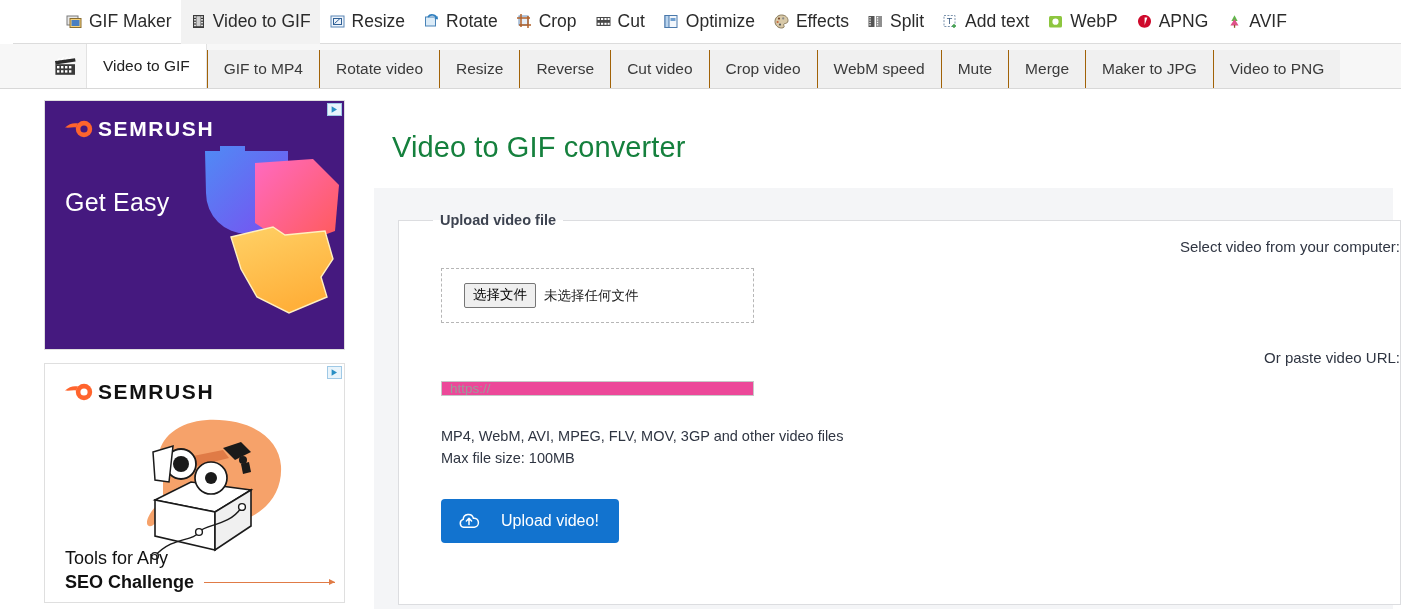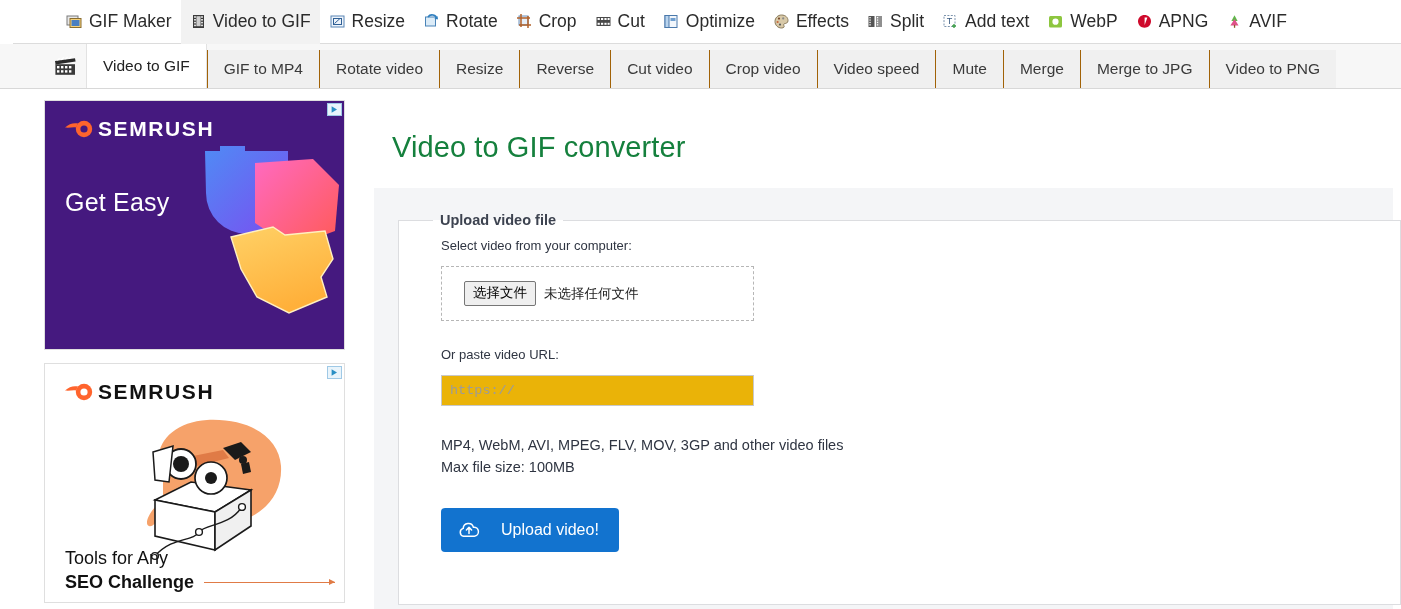--- a/index.html
+++ b/index.html
@@ -128,40 +128,40 @@
   fieldset.upload {
     margin: 16px; width: 1003px; height: 393px;
     border: 1px solid #dcdde0; background: #ffffff;
     padding: 0 0 0 0;
   }
   fieldset.upload legend {
     margin-left: 34px; padding: 0 7px;
     font-size: 14.5px; font-weight: bold; color: #3d4350;
   }
   .fs-inner { padding: 10px 0 0 42px; }
-  .label { font-size: 13px; color: #2f3542; margin-bottom: 13px; }
+  .label { font-size: 15px; color: #2f3542; margin-bottom: 13px; text-align: right; }
   .filebox {
     width: 313px; height: 55px;
     border: 1px dashed #b6b6b6;
     display: flex; align-items: center;
     padding-left: 22px;
   }
   .file-btn {
     border: 1px solid #767676; background: #efefef;
     border-radius: 2px; padding: 2px 8px 3px;
     font-size: 13.5px; color: #000;
     font-family: "Liberation Sans", sans-serif;
   }
   .file-none { font-size: 13.5px; color: #222; margin-left: 8px; }
   .spacer-26 { height: 26px; }
   .url-input {
-    width: 313px; height: 31px;
-    border: 1px solid #c8c8c8; background: #eab308;
+    width: 313px; height: 15px;
+    border: 1px solid #c8c8c8; background: #ec4899;
     font-size: 13.5px; color: #333; padding: 0 8px;
-    font-family: Liberation Mono, monospace;
+    font-family: Liberation Sans, sans-serif;
   }
   .url-input::placeholder { color: #9b9b9b; }
   .notes { margin-top: 28px; font-size: 14.5px; color: #2f3542; line-height: 1.52; }
   .upload-btn {
     margin-top: 30px;
     display: inline-flex; align-items: center; gap: 21px;
     background: #1273cf; border: none; border-radius: 4px;
     color: #ffffff; font-size: 16px;
     padding: 13px 20px 13px 17px;
     cursor: pointer;
@@ -370,30 +370,30 @@
   <div class="tab">
       <span>Reverse</span>
     </div>
   <div class="tab">
       <span>Cut video</span>
     </div>
   <div class="tab">
       <span>Crop video</span>
     </div>
   <div class="tab">
-      <span>Video speed</span>
+      <span>WebM speed</span>
     </div>
   <div class="tab">
       <span>Mute</span>
     </div>
   <div class="tab">
       <span>Merge</span>
     </div>
   <div class="tab">
-      <span>Merge to JPG</span>
+      <span>Maker to JPG</span>
     </div>
   <div class="tab">
       <span>Video to PNG</span>
     </div>
 </div>
 
 <div class="content">
 
   <div class="sidebar">
 

